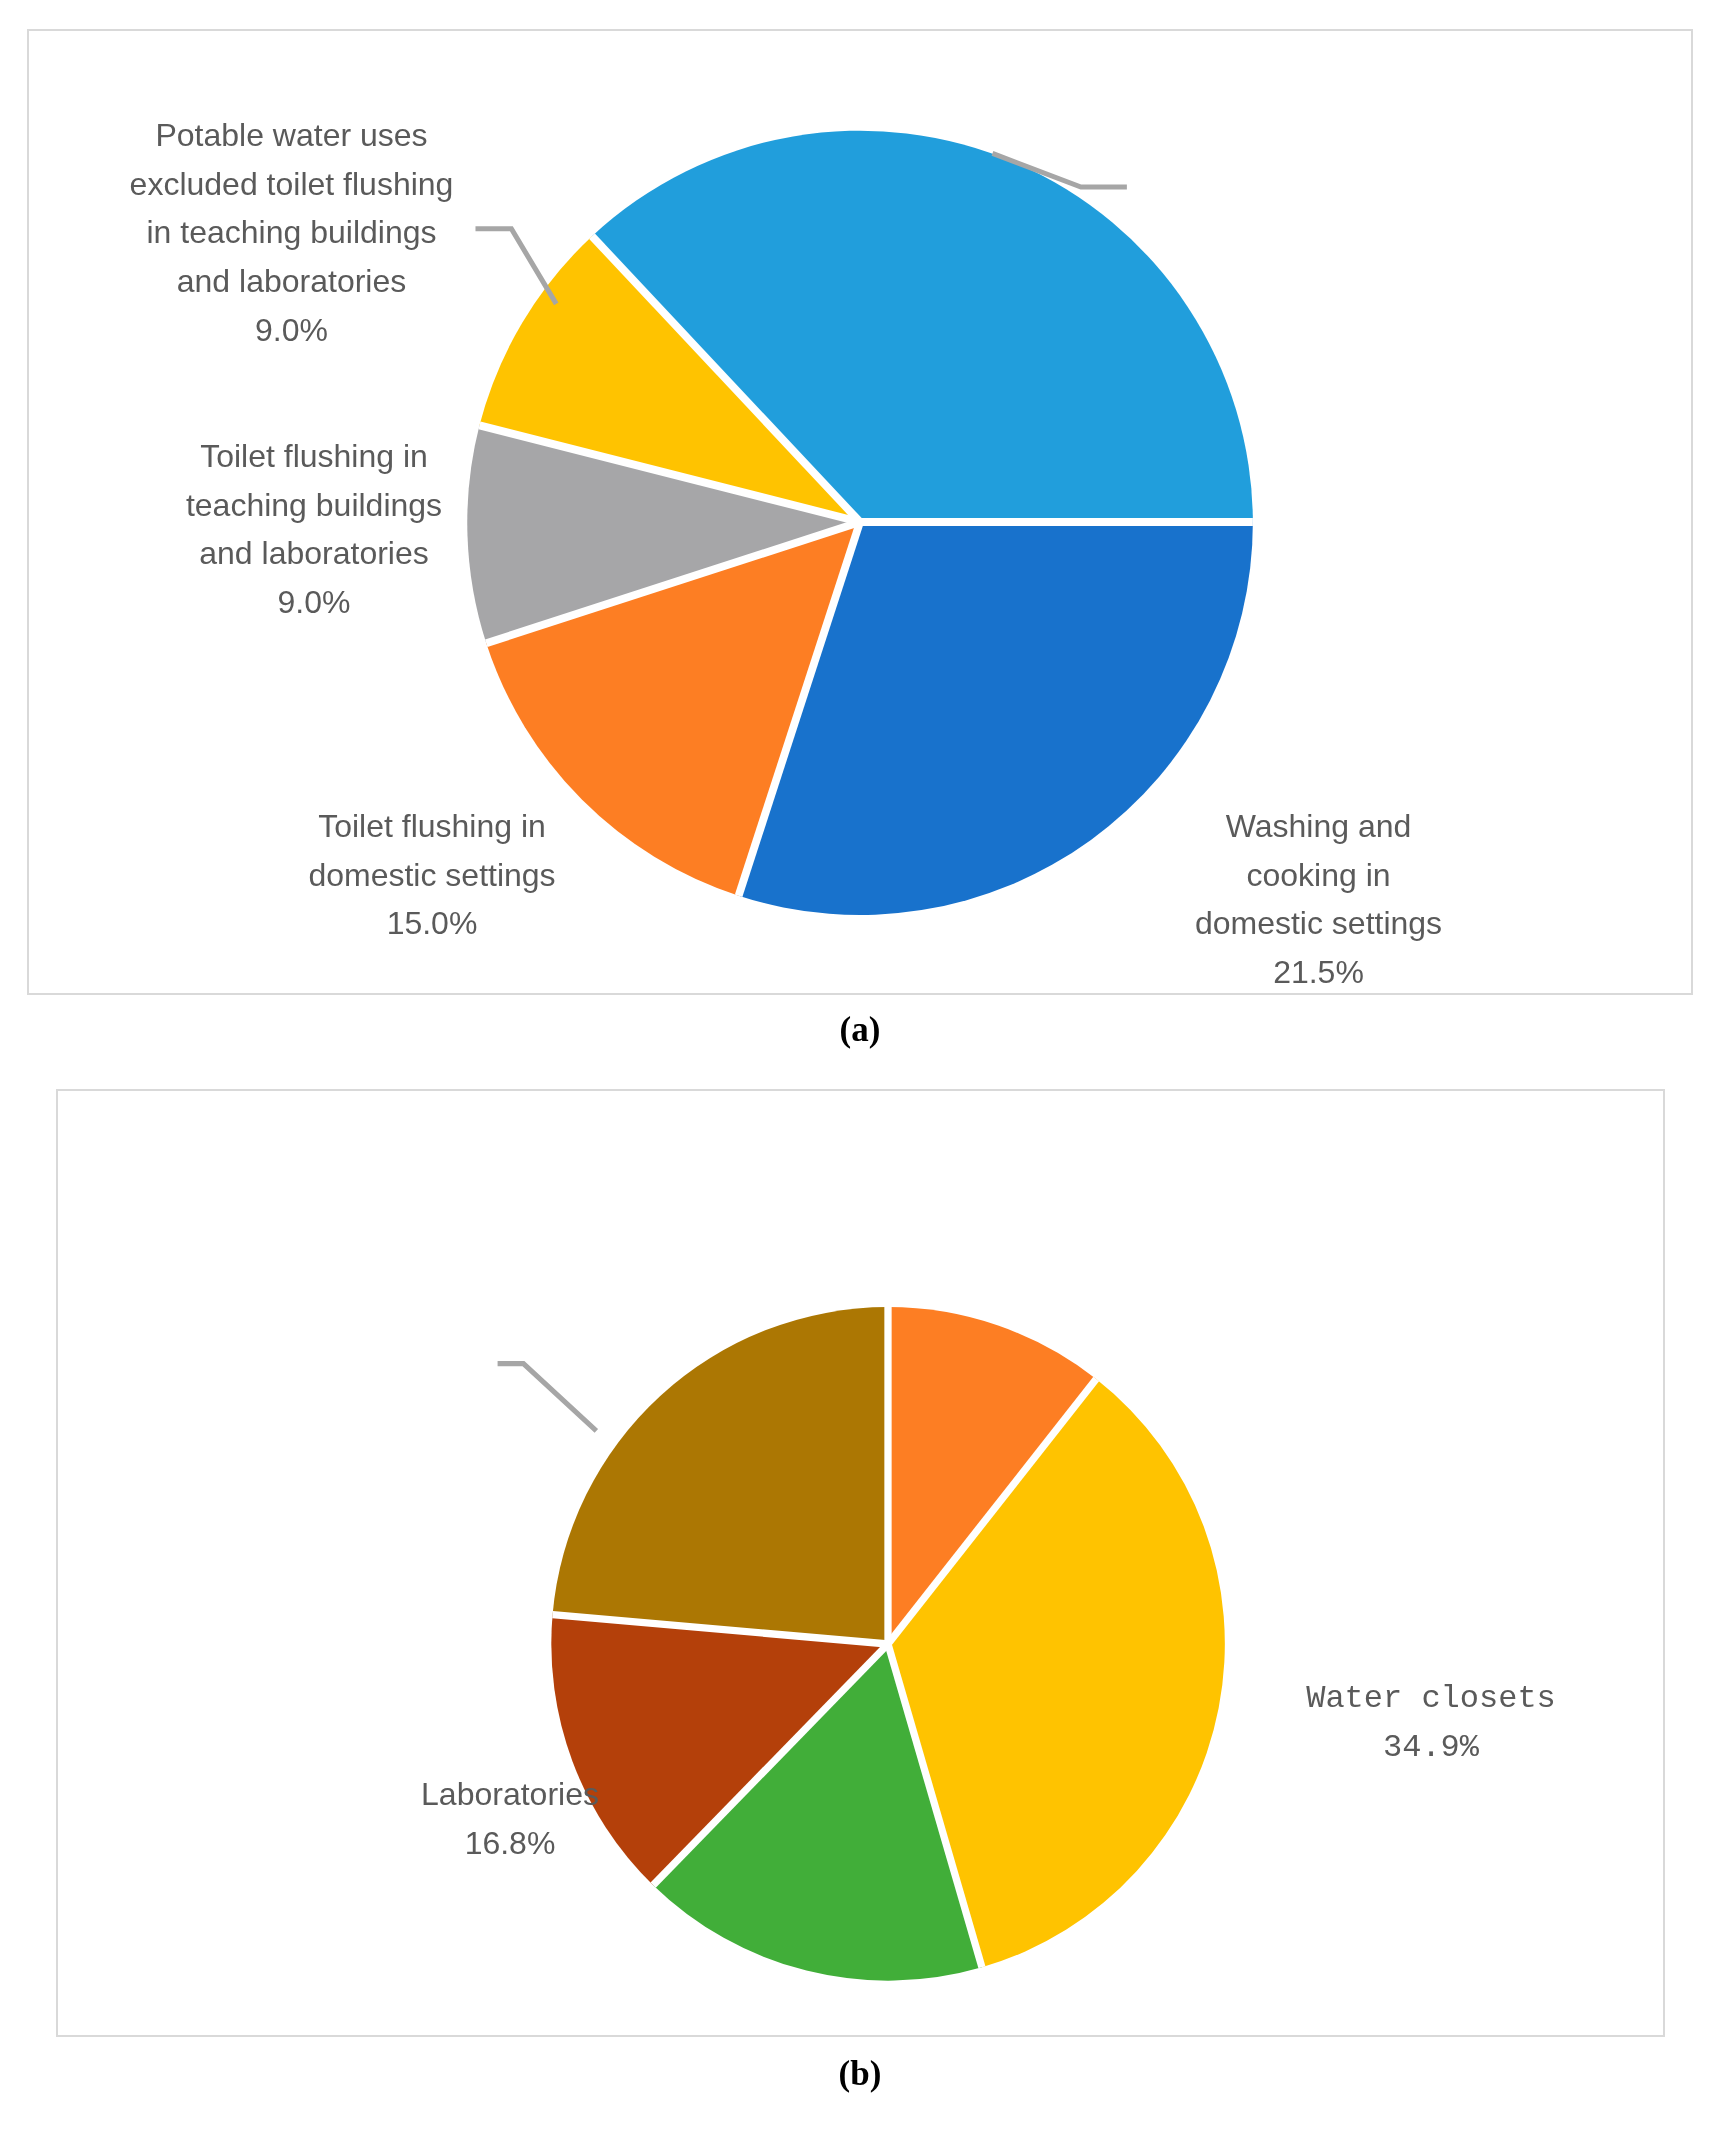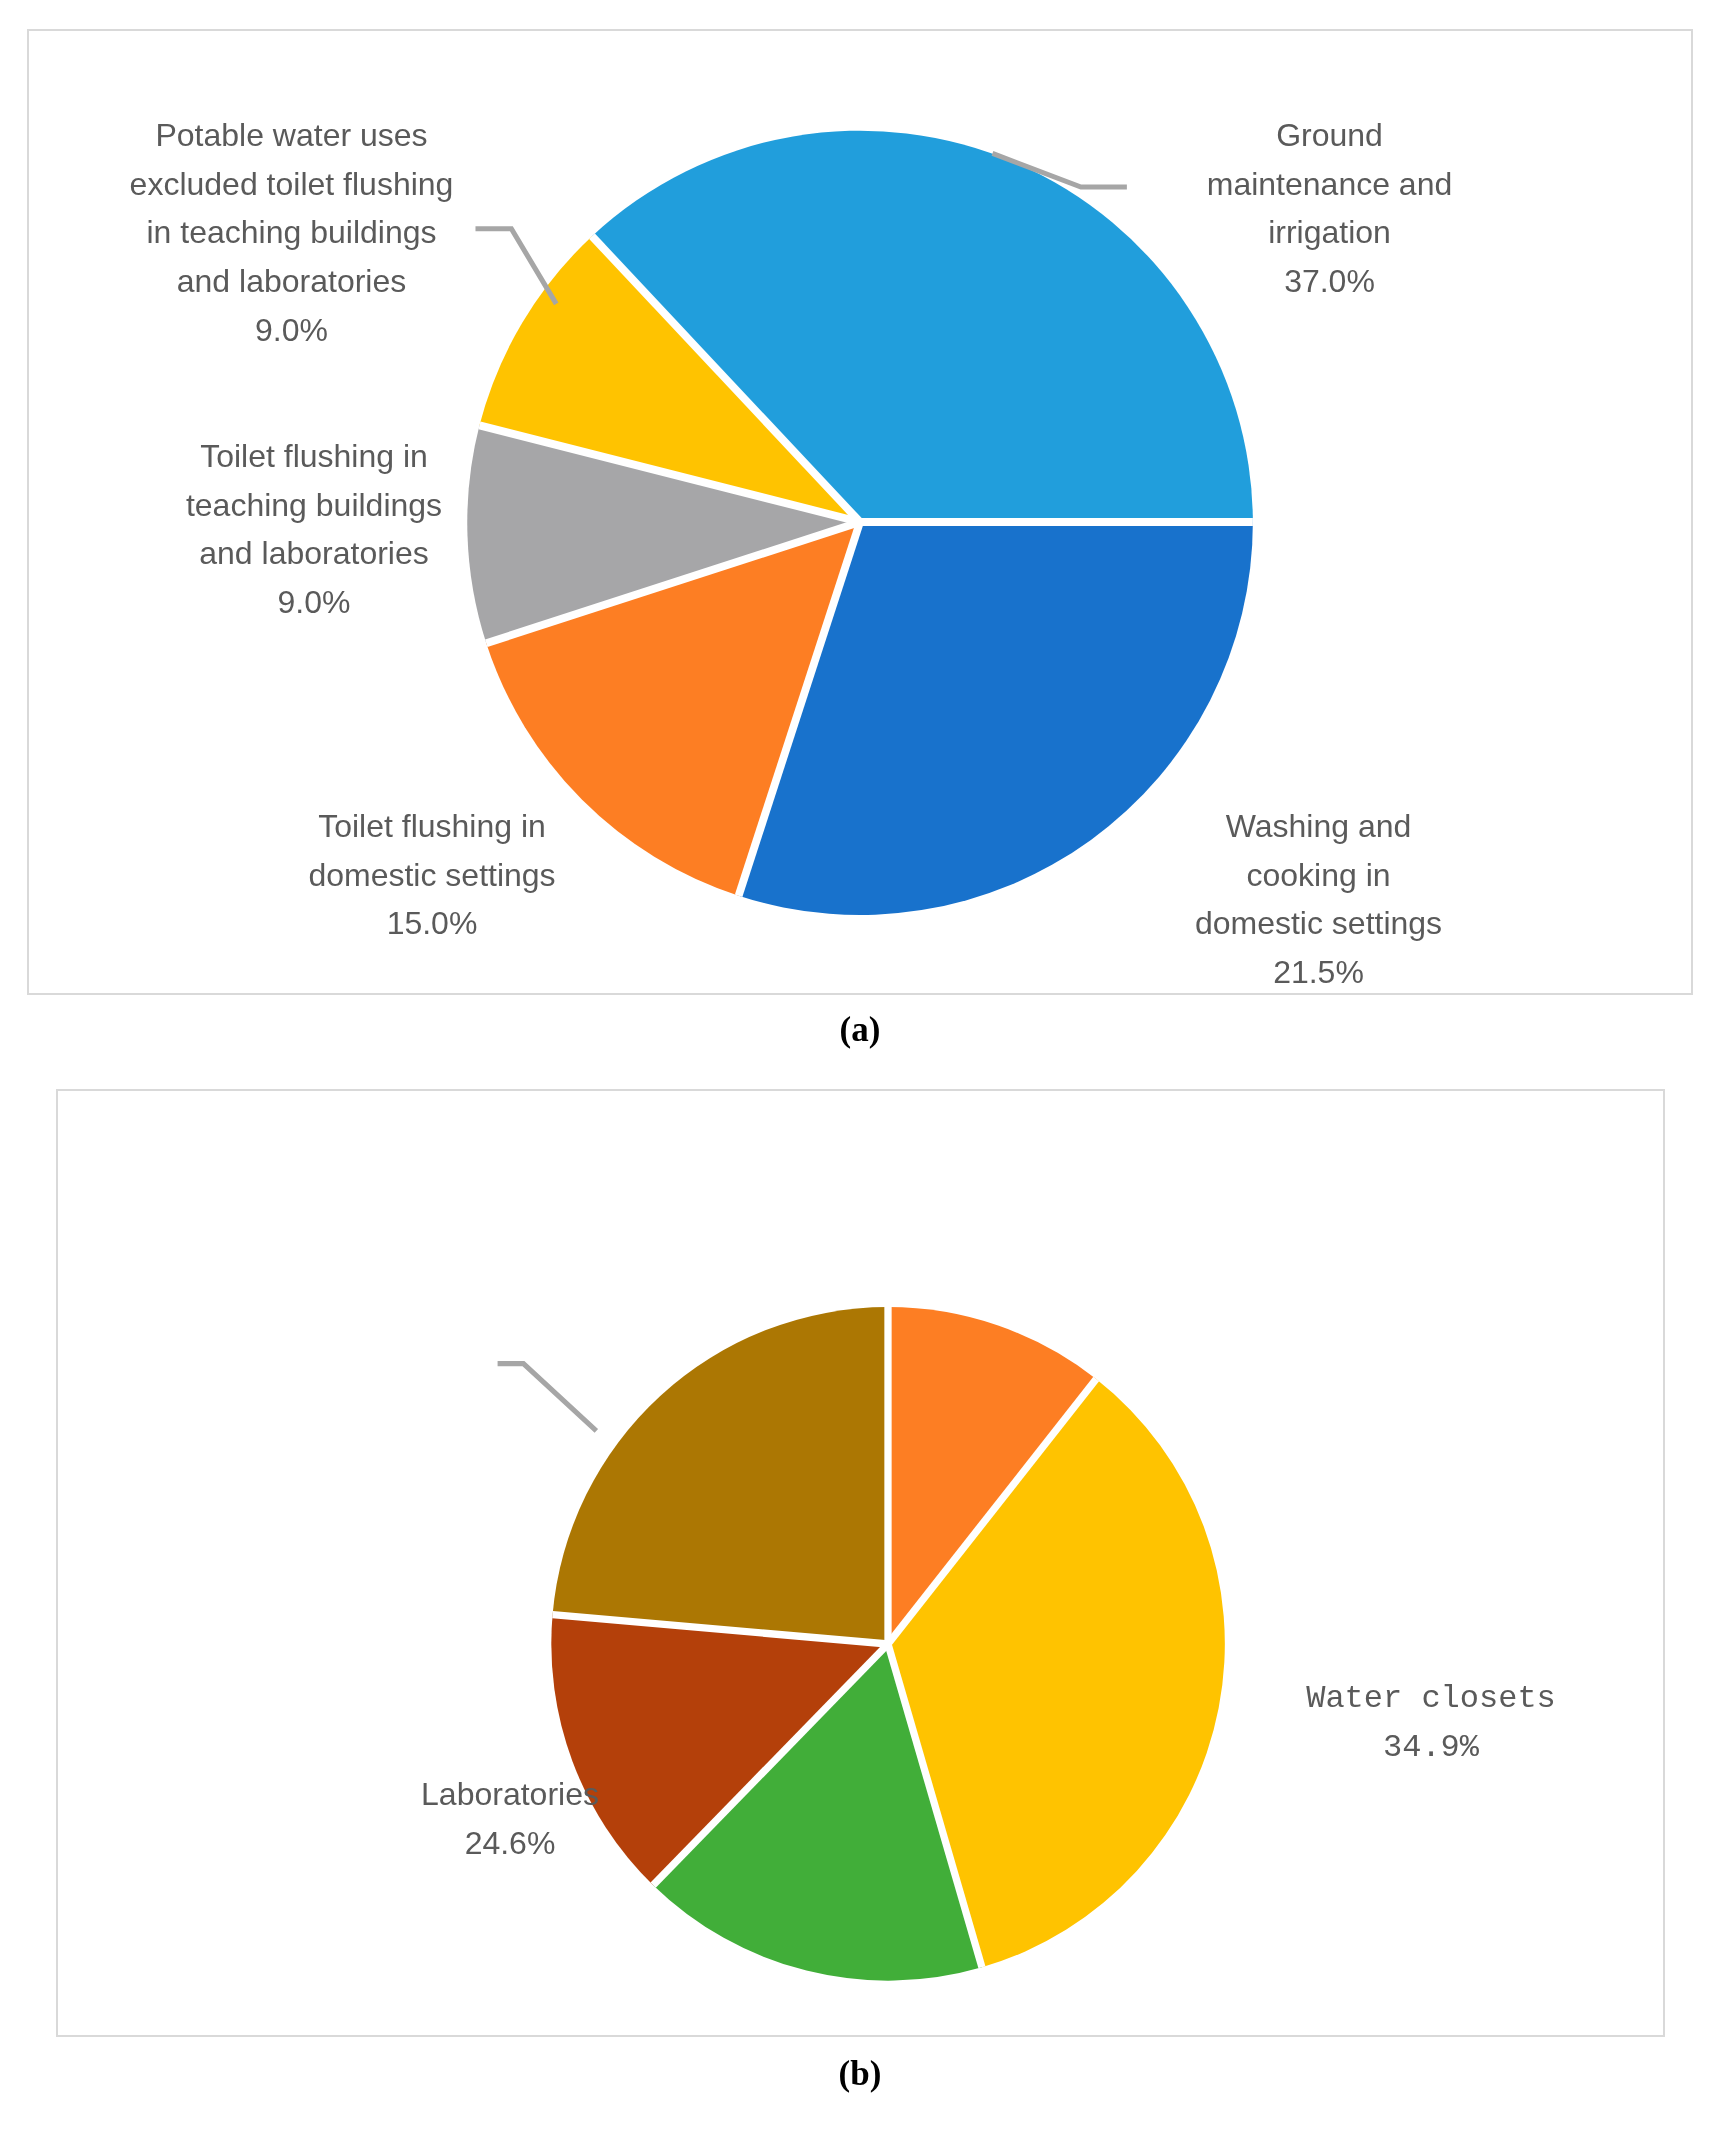--- a/index.html
+++ b/index.html
@@ -156,24 +156,20 @@
     <svg width="157" height="101" viewBox="0 0 280 180" xmlns="http://www.w3.org/2000/svg">
       <polyline points="8,12 72,12 152,146" fill="none" stroke="#a6a6a6" stroke-width="9"></polyline>
     </svg>
   </div>
 
   <div class="dlabel c" id="lbl-a-potable">Potable water uses
 excluded toilet flushing
 in teaching buildings
 and laboratories
 9.0%</div>
-  <div class="dlabel c" id="lbl-a-ground">Ground
-maintenance and
-irrigation
-37.0%</div>
   <div class="dlabel c" id="lbl-a-toiletlab">Toilet flushing in
 teaching buildings
 and laboratories
 9.0%</div>
   <div class="dlabel c" id="lbl-a-toiletdom">Toilet flushing in
 domestic settings
 15.0%</div>
   <div class="dlabel c" id="lbl-a-washing">Washing and
 cooking in
 domestic settings
@@ -218,18 +214,18 @@
 
   <div class="leader" id="leader-b-irrigation" style="left:494px; top:1358px; width:180px; height:101px;">
     <svg width="180" height="101" viewBox="0 0 320 180" xmlns="http://www.w3.org/2000/svg">
       <polyline points="6,10 52,10 182,130" fill="none" stroke="#a6a6a6" stroke-width="9"></polyline>
     </svg>
   </div>
 
   <div class="dlabel c" id="lbl-b-waterclo">Water closets
 34.9%</div>
   <div class="dlabel c" id="lbl-b-labs">Laboratories
-24.6%</div>
+16.8%</div>
 
   <div class="caption" id="caption-b">(b)</div>
 
 </div>
 
 
 </body></html>

